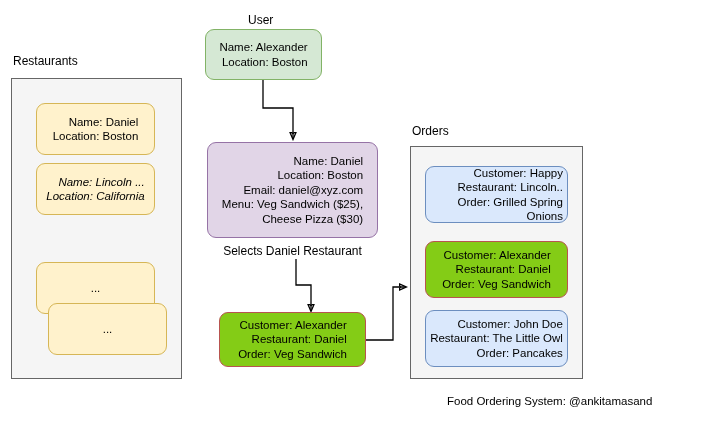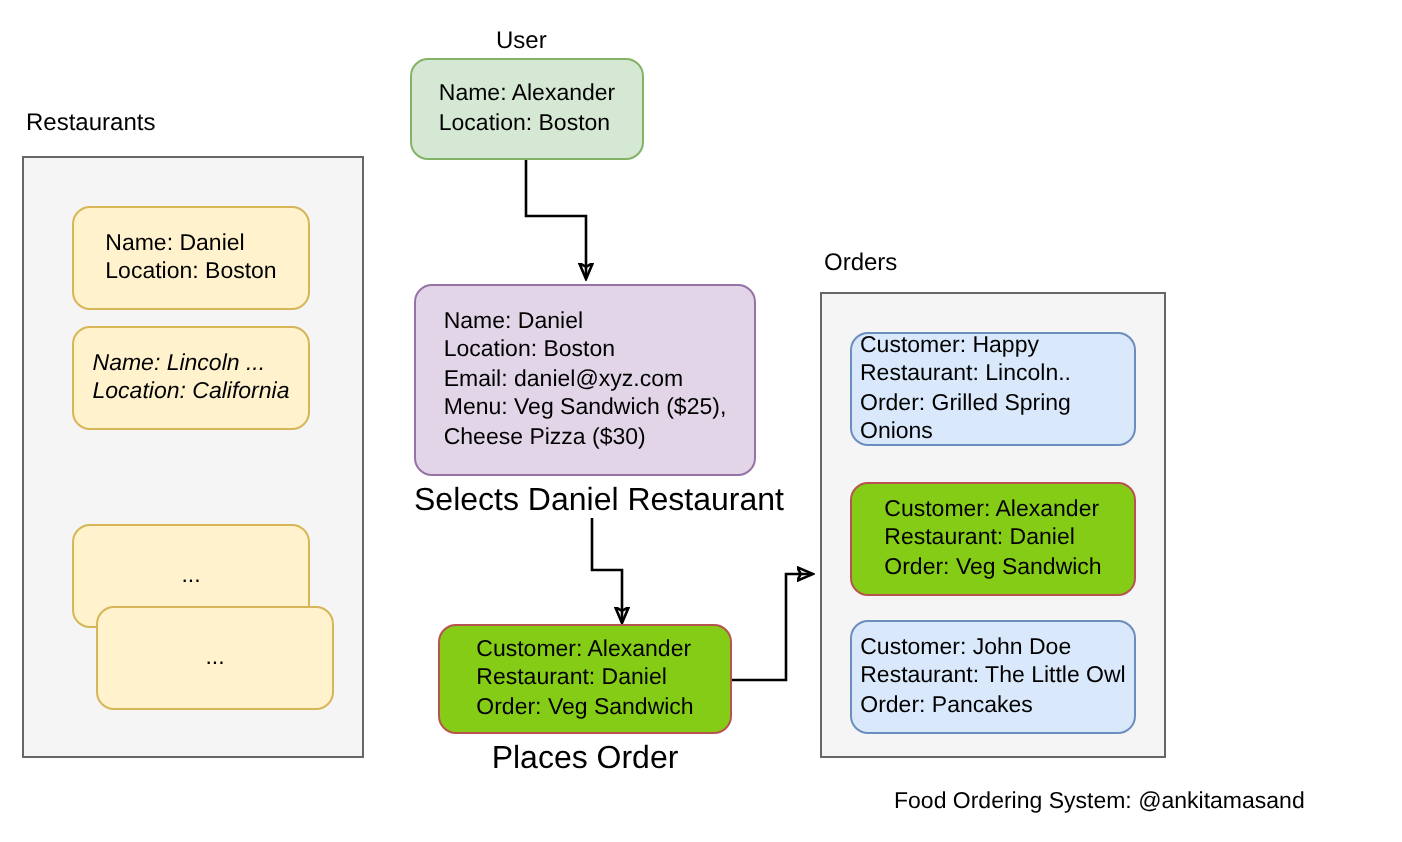--- a/index.html
+++ b/index.html
@@ -38,37 +38,37 @@
   
   .node {
     position: absolute;
     box-sizing: border-box;
     border-radius: 9px;
     border-width: 1px;
     border-style: solid;
     display: flex;
     align-items: center;
     justify-content: center;
-    text-align: left;
+    text-align: right;
     font-size: 11.5px;
     line-height: 14.4px;
     color: #000000;
     padding: 2px 4px;
     white-space: pre-line;
   }
   .node-green  { background: #d5e8d4; border-color: #82b366; }
   .node-purple { background: #e1d5e7; border-color: #9673a6; }
   .node-red    { background: #84cc16; border-color: #b85450; }
   .node-blue   { background: #dae8fc; border-color: #6c8ebf; }
   .node-yellow { background: #fff2cc; border-color: #d6b656; }
 
   
   .edge-label {
     position: absolute;
-    font-size: 16px;
+    font-size: 12px;
     line-height: 14px;
     color: #000000;
     white-space: nowrap;
     text-align: center;
   }
   .footer-label {
     position: absolute;
     font-size: 11.5px;
     line-height: 14px;
     color: #000000;
@@ -151,17 +151,16 @@
 Email: daniel@xyz.com
 Menu: Veg Sandwich ($25),
 Cheese Pizza ($30)</div>
 
   <div class="edge-label" style="left:207px; top:244px; width:171px;">Selects Daniel Restaurant</div>
 
   <div class="node node-red" style="left:219px; top:312px; width:147px; height:55px;">Customer: Alexander
 Restaurant: Daniel
 Order: Veg Sandwich</div>
 
-  <div class="edge-label" style="left:219px; top:373px; width:147px;">Places Order</div>
 
   <div class="footer-label" style="left:424px; top:394px;">Food Ordering System: @ankitamasand</div>
 
 </div>
 
 </body></html>

